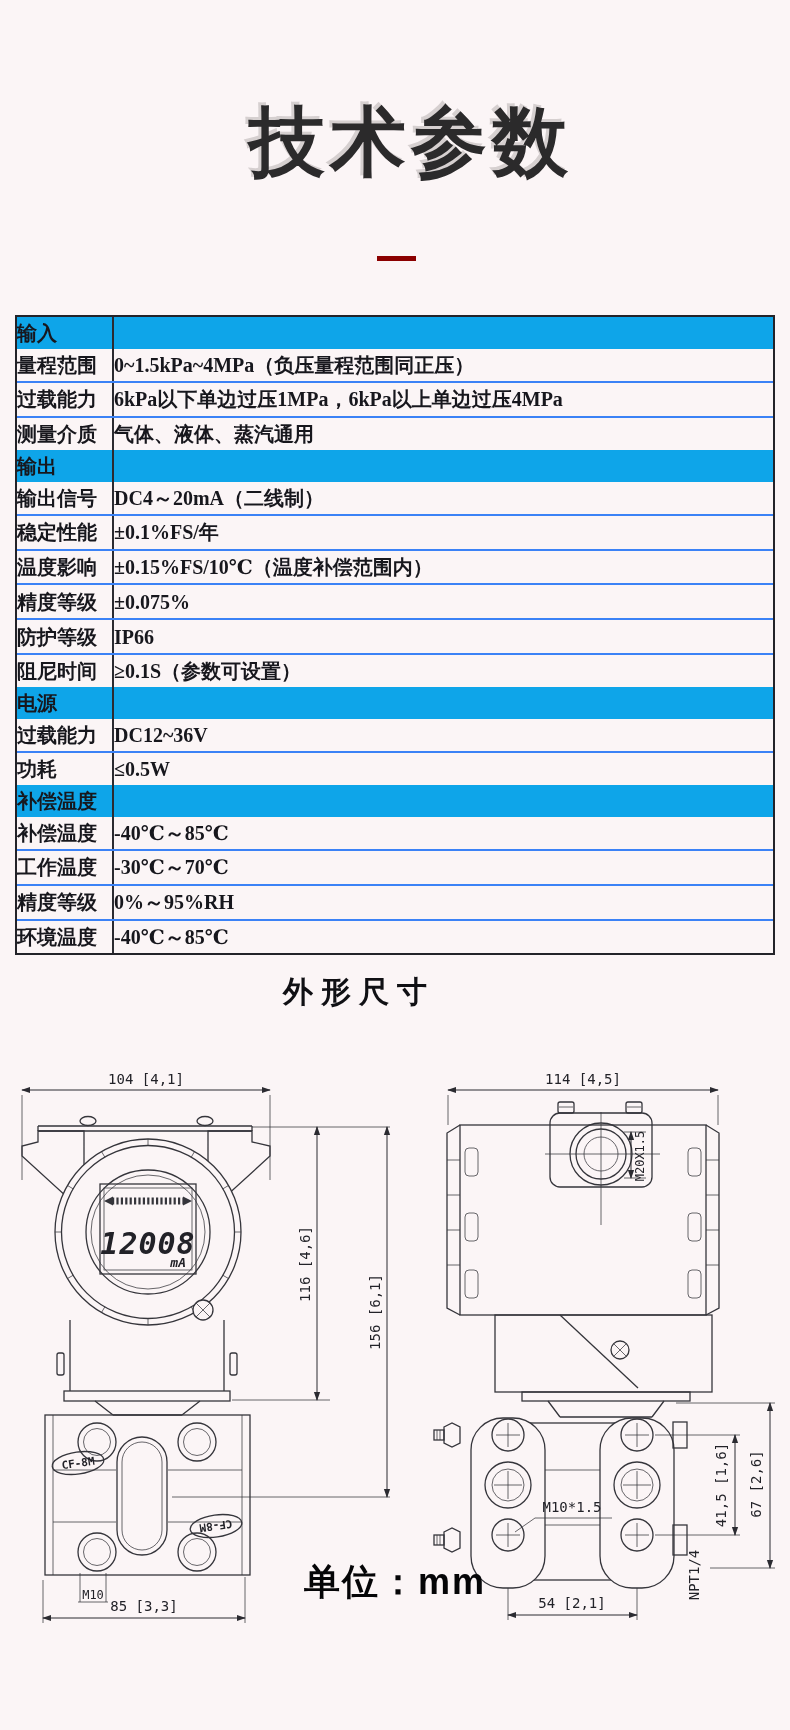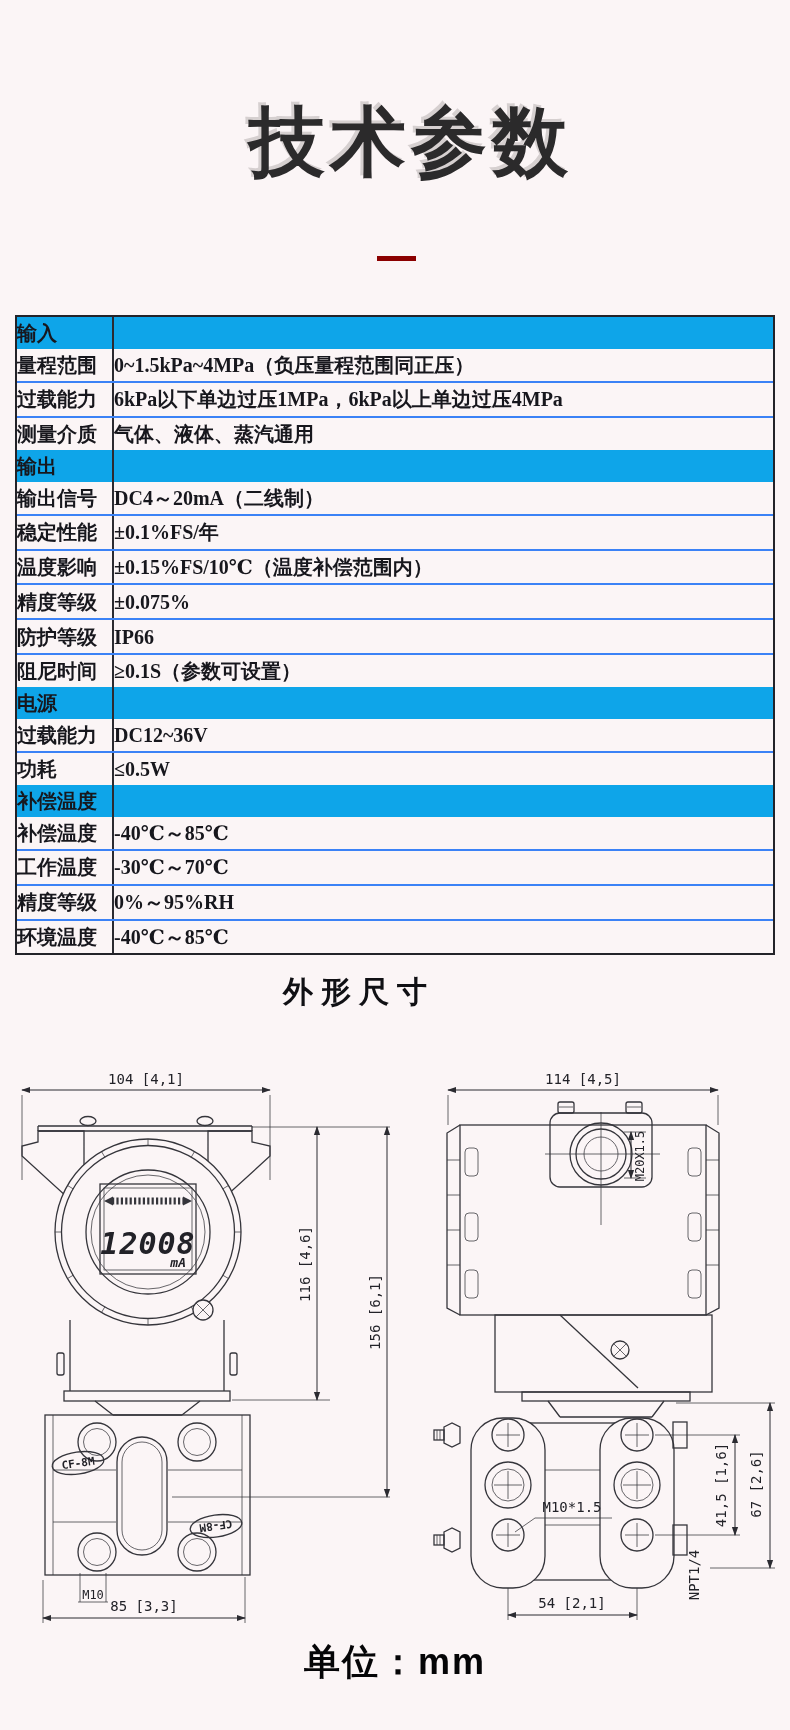--- a/index.html
+++ b/index.html
@@ -29,21 +29,21 @@
   .ln{stroke:#35353b;stroke-width:1.3;fill:none;}
   .lf{stroke:#35353b;stroke-width:1.3;fill:#fbf5f6;}
   .tn{stroke:#35353b;stroke-width:.75;fill:none;}
   .dm{stroke:#2b2b31;stroke-width:1;fill:none;}
   .dim-text{font:14px "DejaVu Sans Mono","Liberation Mono",monospace;fill:#222228;}
   .dim-small{font:12px "DejaVu Sans Mono","Liberation Mono",monospace;fill:#222228;}
   .oval-label{font:700 11px "DejaVu Sans Mono","Liberation Mono",monospace;fill:#222228;}
   .lcd-text{font:italic 700 30px "DejaVu Sans Mono","Liberation Mono",monospace;fill:#222228;letter-spacing:1px;}
   .lcd-unit{font:italic 700 13px "DejaVu Sans Mono","Liberation Mono",monospace;fill:#222228;}
 
-  .unit-note{position:absolute;top:1640px;left:0;width:790px;text-align:center;
+  .unit-note{position:absolute;top:1560px;left:0;width:790px;text-align:center;
     font:700 36px/1.2 "Liberation Sans","DejaVu Sans",sans-serif;color:#050507;letter-spacing:2px;}
 </style>
 </head>
 <body>
 
 <div class="page">
 
   <h1 class="page-title">技术参数</h1>
   <div class="red-divider"></div>
 

